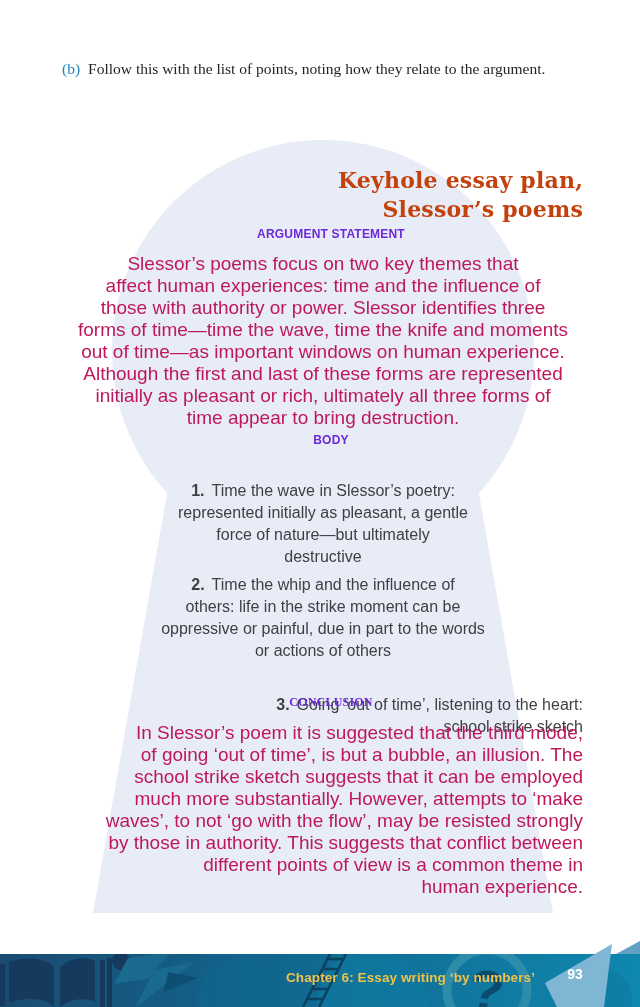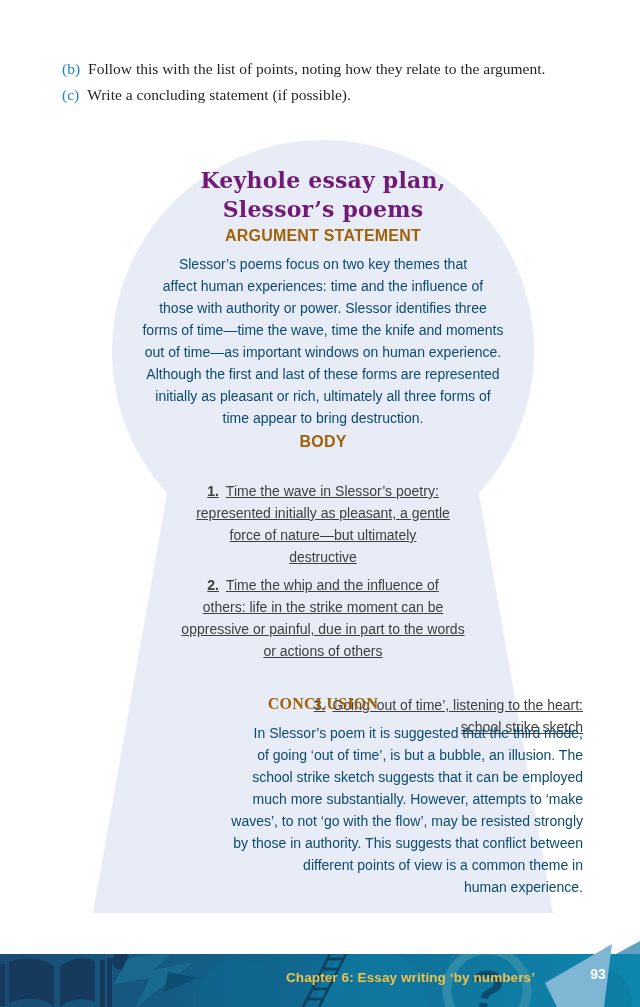--- a/index.html
+++ b/index.html
@@ -11,53 +11,50 @@
   .instructions{position:absolute;left:62px;top:56px;font-family:"Liberation Serif",serif;
     font-size:15.5px;line-height:26px;color:#1f2023;}
   .inst-row{white-space:nowrap;}
   .inst-label{color:#1a87c0;margin-right:8px;}
   
   .keyhole-svg{position:absolute;left:0;top:0;z-index:0;}
   
   .kh-content{position:absolute;left:63px;top:0;width:520px;z-index:1;text-align:center;}
   .kh-title{position:absolute;left:0;top:166px;width:520px;
     font-family:"DejaVu Serif",serif;font-weight:bold;font-size:22px;line-height:29px;
-    color:#701a75;white-space:pre-line;letter-spacing:0.2px;}
-  .kh-heading{position:absolute;left:0;width:520px;font-weight:bold;font-size:16px;
-    color:#a16207;letter-spacing:0.2px;}
-  .kh-para{position:absolute;left:0;width:520px;font-size:14px;line-height:22px;
-    color:#0c4a6e;white-space:pre-line;}
-  .kh-item{position:absolute;left:0;width:520px;font-size:14px;line-height:22px;
-    color:#3e4043;white-space:pre-line;text-decoration:underline;}
+    color:#c2410c;white-space:pre-line;letter-spacing:0.2px;text-align:right;}
+  .kh-heading{position:absolute;left:8px;width:520px;font-weight:bold;font-size:12px;
+    color:#6d28d9;letter-spacing:0.2px;}
+  .kh-para{position:absolute;left:0;width:520px;font-size:19px;line-height:22px;
+    color:#be185d;white-space:pre-line;}
+  .kh-item{position:absolute;left:0;width:520px;font-size:16px;line-height:22px;
+    color:#3e4043;white-space:pre-line;}
   .kh-item .num{font-weight:bold;margin-right:7px;}
   .h-arg{top:227px;} .p-arg{top:253px;}
   .h-body{top:433px;}
   .item-1{top:458px;} .item-2{top:552px;} .item-3{top:672px;text-align:right;}
   .h-conc{top:695px;font-family:Liberation Serif, serif;} .p-conc{top:722px;text-align:right;}
   
   .footer-band{position:absolute;left:0;top:954px;width:640px;height:53px;
     background:linear-gradient(90deg,#1b4b72 0%,#11648c 40%,#0f87ae 100%);
     overflow:hidden;z-index:2;}
   .footer-chapter{position:absolute;right:105px;top:16px;font-size:13.5px;font-weight:bold;
     color:#eec24a;letter-spacing:0.1px;white-space:nowrap;z-index:5;margin-left:48px;}
   .page-tab-svg{position:absolute;left:0;top:0;z-index:3;pointer-events:none;}
-  .page-number{position:absolute;left:578px;top:966px;width:40px;text-align:center;
+  .page-number{position:absolute;left:555px;top:966px;width:40px;text-align:center;
     font-size:14px;font-weight:bold;color:#ffffff;z-index:4;}
 </style>
 </head>
 <body>
 
 <div class="page">
 
   <div class="instructions">
     <div class="inst-row">
       <span class="inst-label">(b)</span><span>Follow this with the list of points, noting how they relate to the argument.</span>
-    </div>
-    <div class="inst-row">
-      <span class="inst-label">(c)</span><span>Write a concluding statement (if possible).</span>
     </div>
   </div>
 
   <svg class="keyhole-svg" width="640" height="1007" viewBox="0 0 640 1007" aria-hidden="true">
     <circle cx="323" cy="351" r="211" fill="#e8ecf7"></circle>
     <polygon points="173,460 473,460 553,913 93,913" fill="#e8ecf7"></polygon>
   </svg>
 
   <div class="kh-content">
     <div class="kh-title">Keyhole essay plan,

